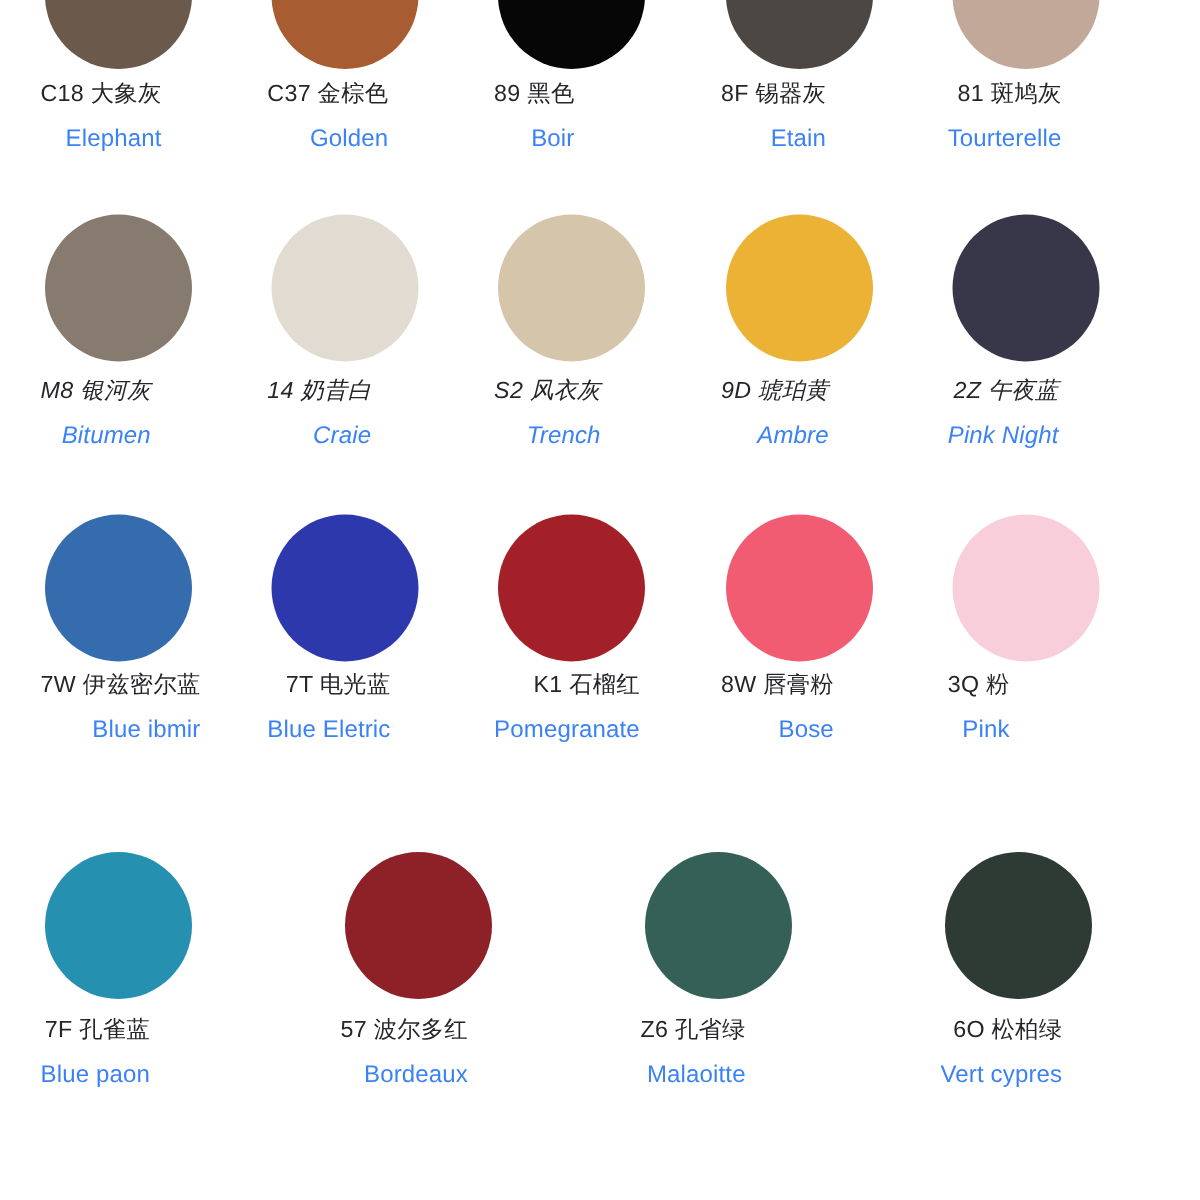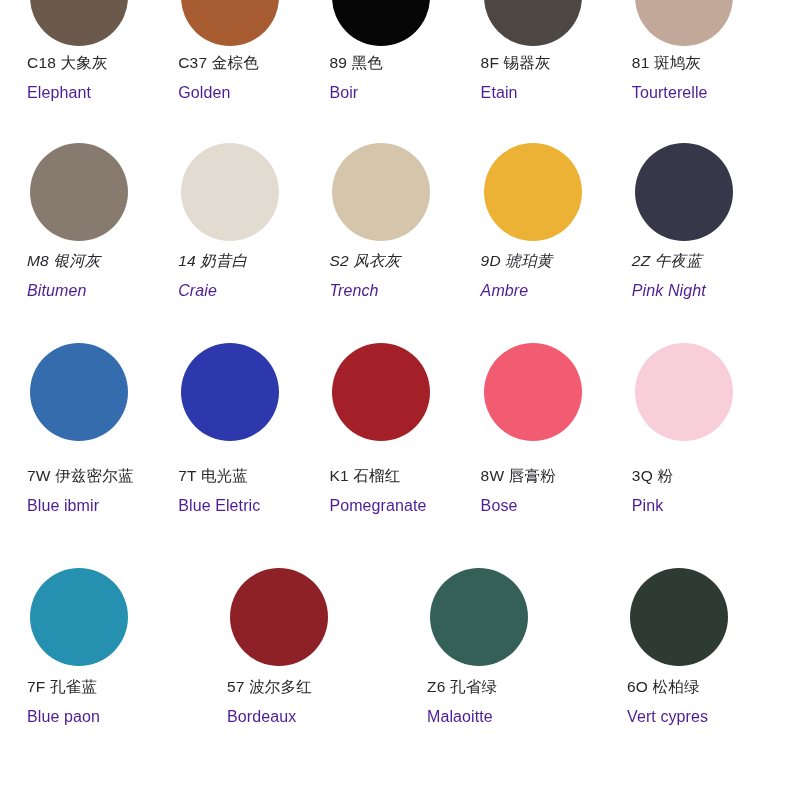--- a/index.html
+++ b/index.html
@@ -50,43 +50,44 @@
     height: 98px;
     border-radius: 50%;
     margin-left: 4px;
     flex: 0 0 auto;
   }
 
   .swatch-labels {
     margin-top: 11px;
     margin-left: 1px;
     line-height: 1.0;
+    text-align: right;
   }
 
   .swatch-code-cn {
     font-size: 15.5px;
     color: #26262a;
     white-space: nowrap;
     letter-spacing: 0.2px;
     display: block;
   }
 
   .swatch-name-en {
     font-size: 16px;
-    color: #4c1d95;
+    color: #3b82f6;
     white-space: nowrap;
     letter-spacing: 0.1px;
     display: block;
     margin-top: 14px;
   }
 
   
   .row-0 .swatch-labels { margin-top: 9px; }
   .row-1 .swatch-labels { margin-top: 12px; font-style: italic; }
-  .row-2 .swatch-labels { margin-top: 27px; }
+  .row-2 .swatch-labels { margin-top: 8px; }
   .row-3 .swatch-labels { margin-top: 13px; }
 </style>
 </head>
 <body>
 
 <div id="swatch-grid">
     <div class="swatch-row row-0">
       <div class="swatch-cell">
         <div class="swatch-disc" style="background: rgb(107, 90, 76);"></div>
         <div class="swatch-labels">

